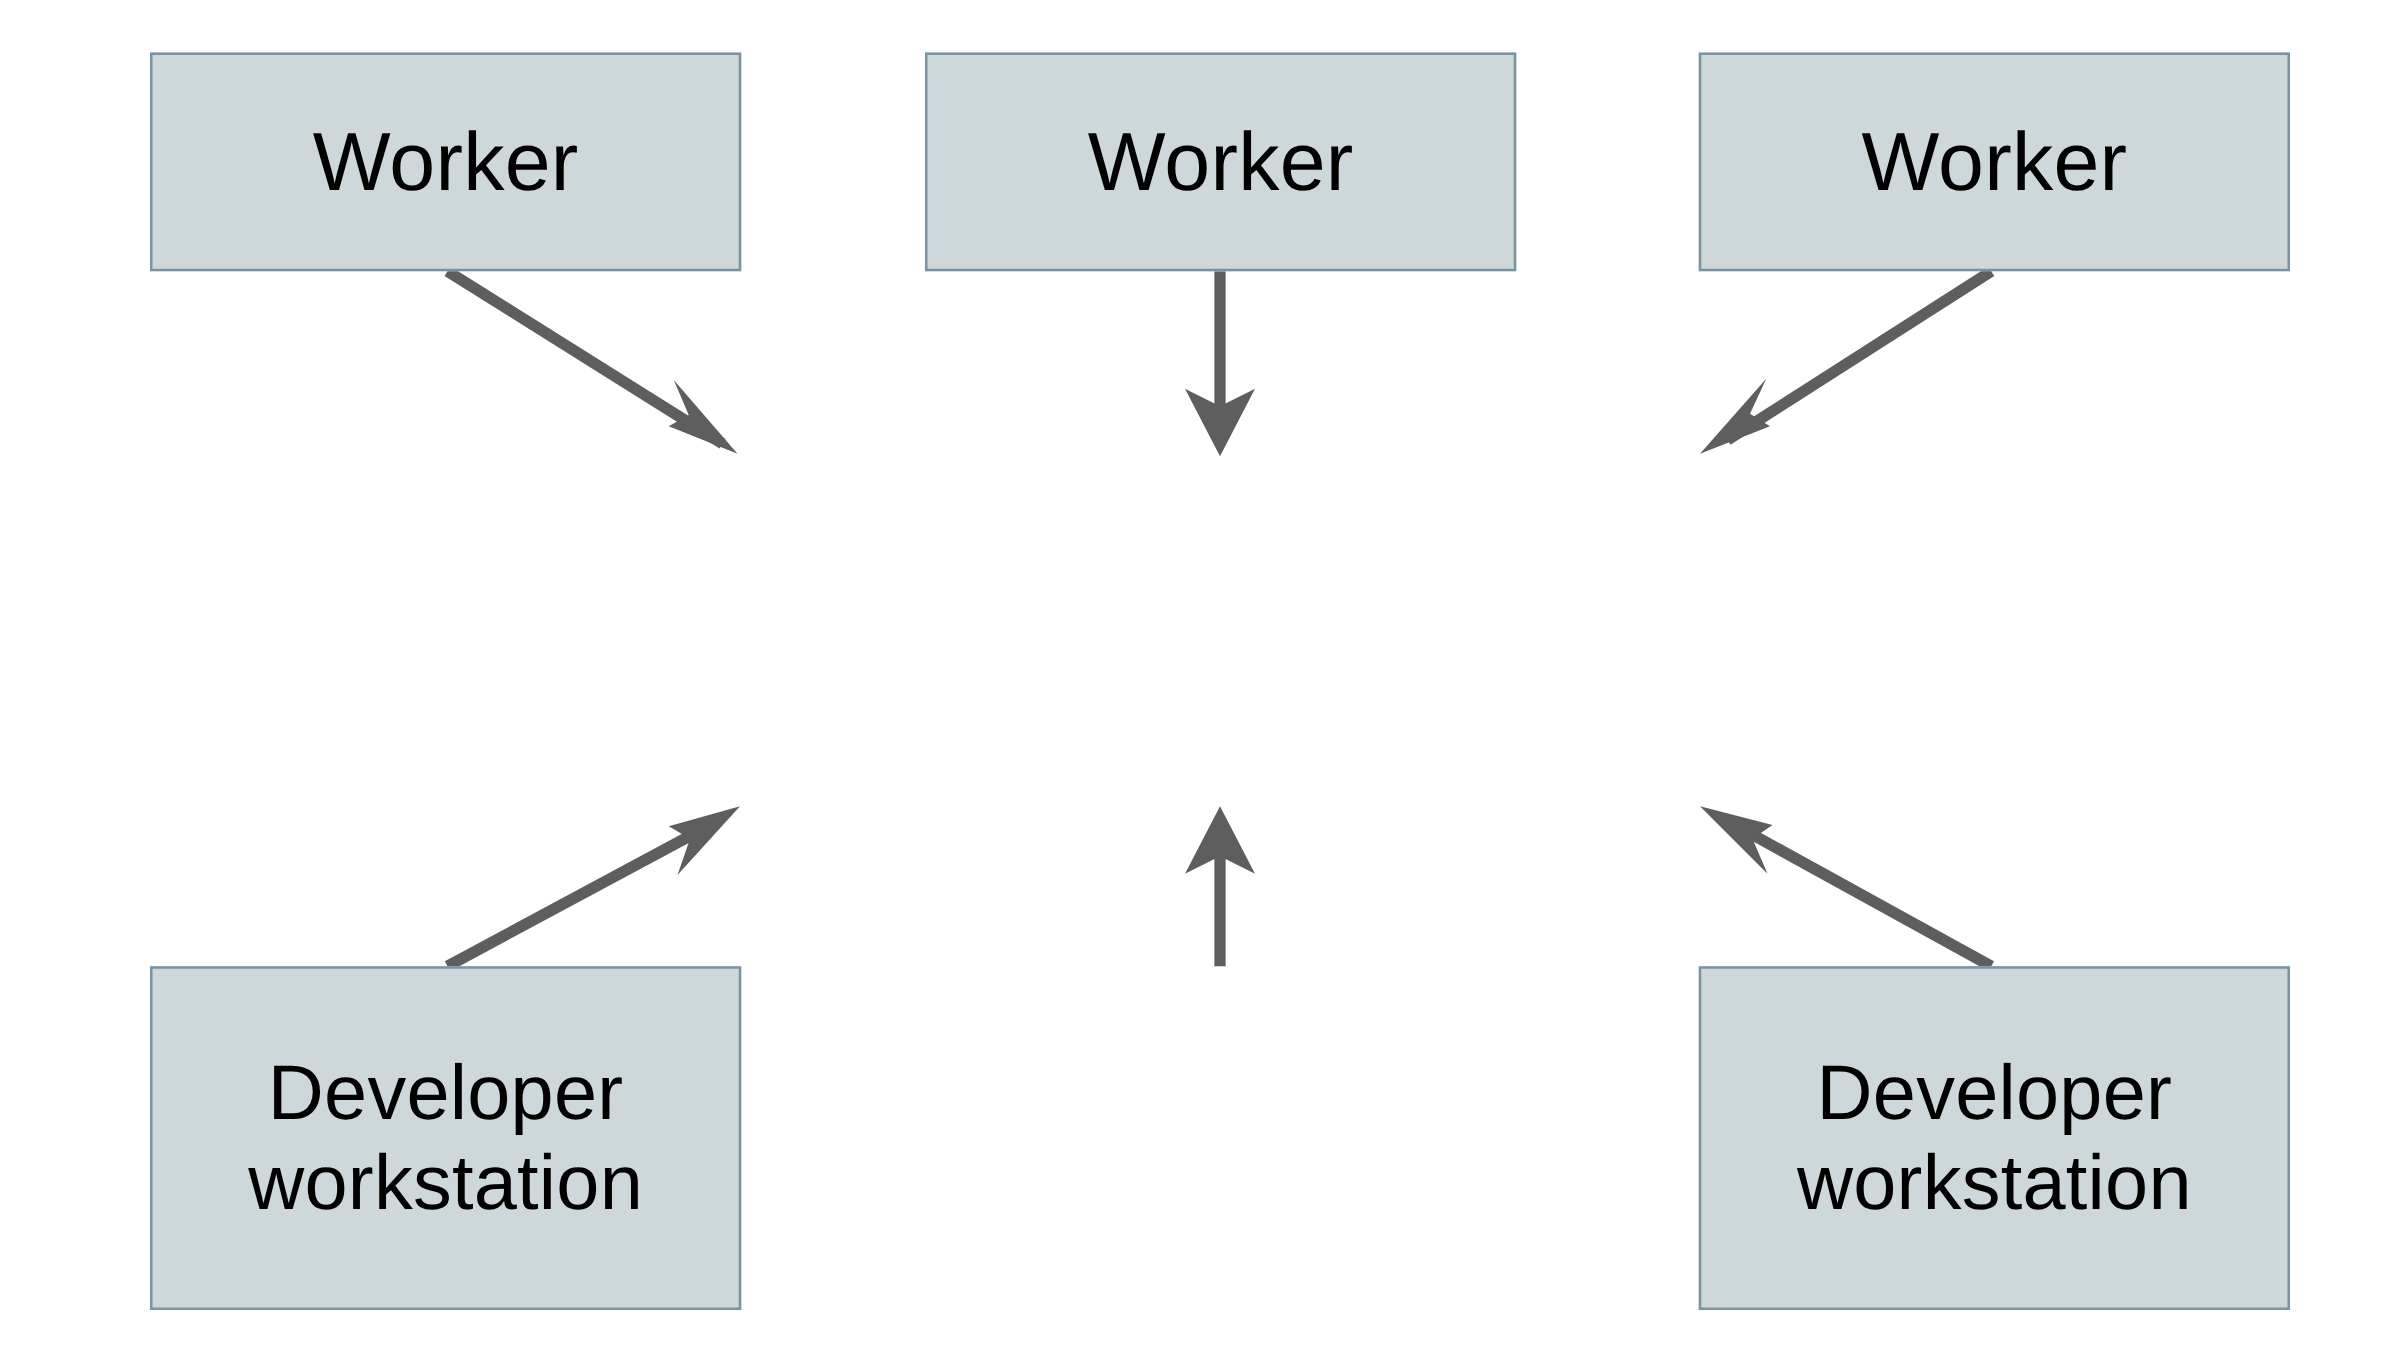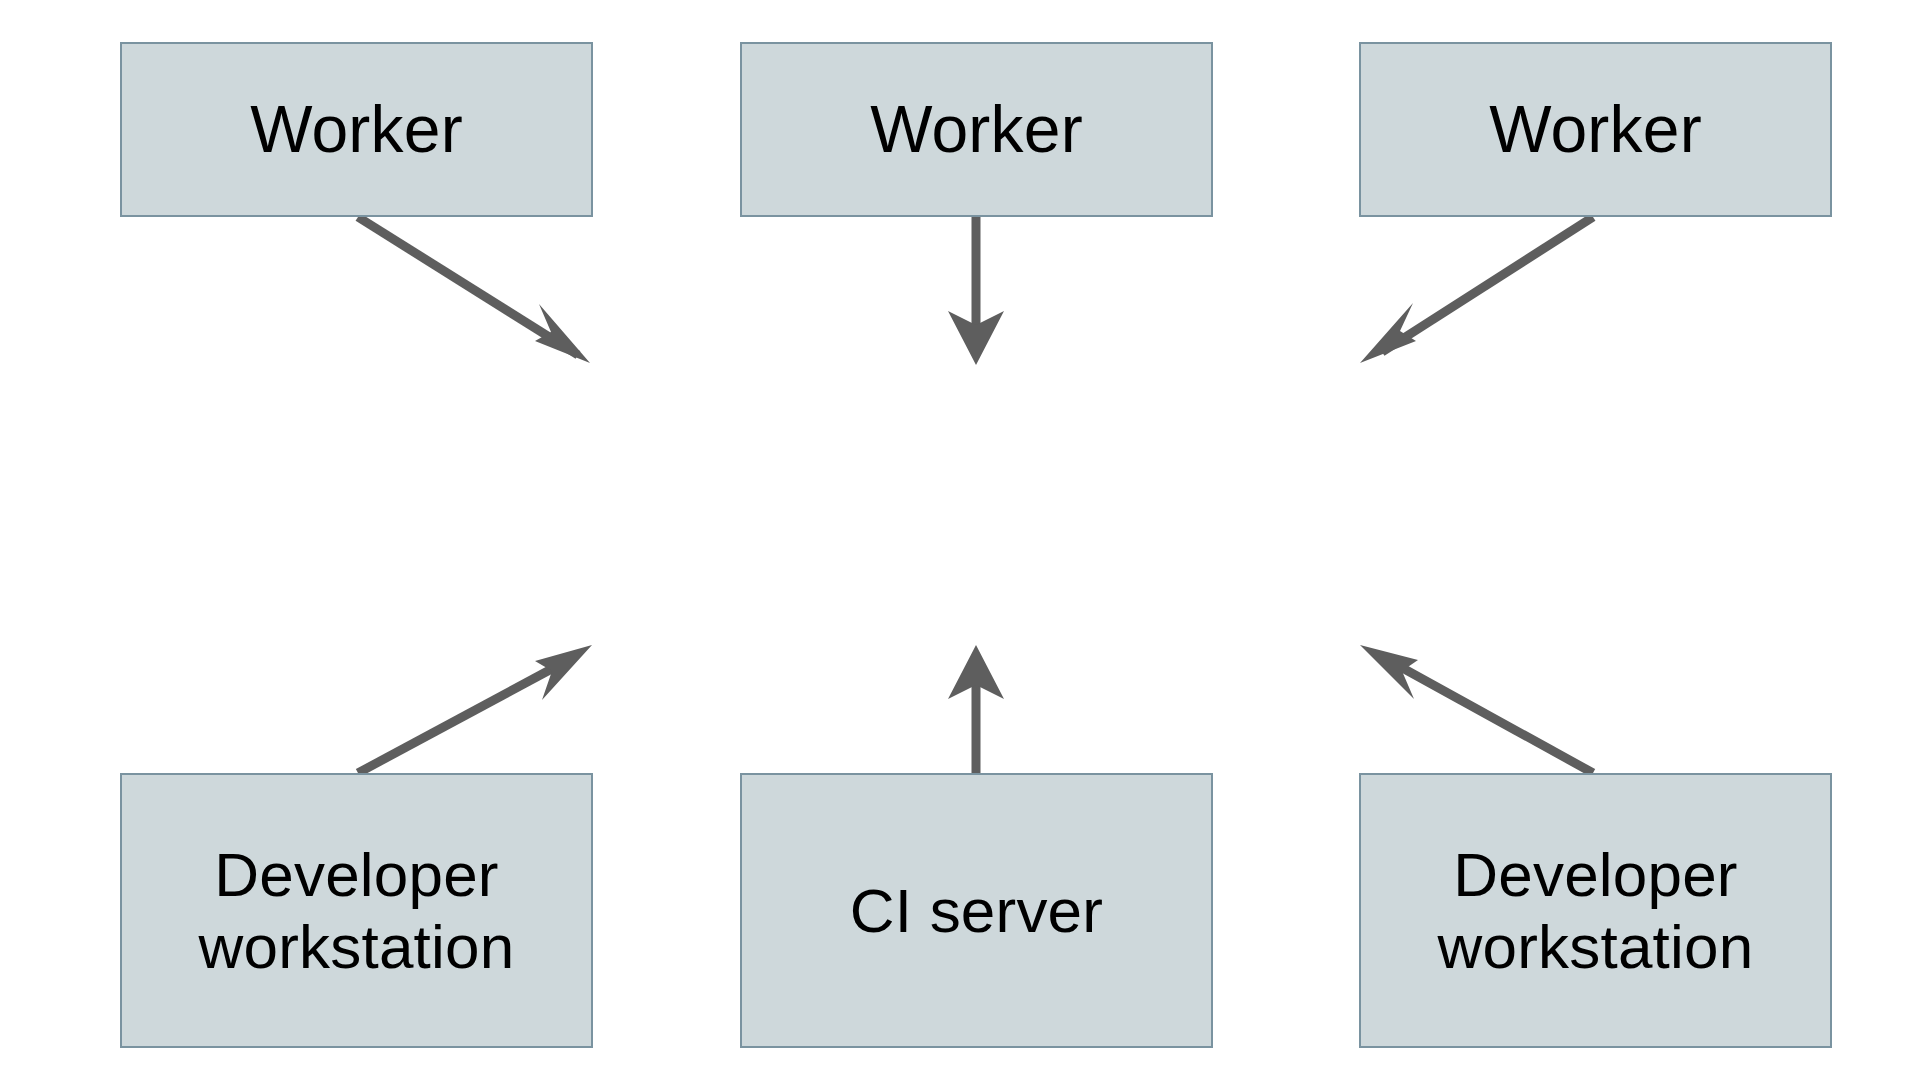--- a/index.html
+++ b/index.html
@@ -106,22 +106,19 @@
   <div class="node" id="node-worker-3">
     <span class="node-label size-lg">Worker</span>
   </div>
 
 
   <div class="node" id="node-dev-ws-left">
     <span class="node-label size-md">Developer
 workstation</span>
   </div>
 
-  <div class="node" id="node-ci-server">
-    <span class="node-label size-md">CI server</span>
-  </div>
 
   <div class="node" id="node-dev-ws-right">
     <span class="node-label size-md">Developer
 workstation</span>
   </div>
 
 </div>
 
 </body></html>

